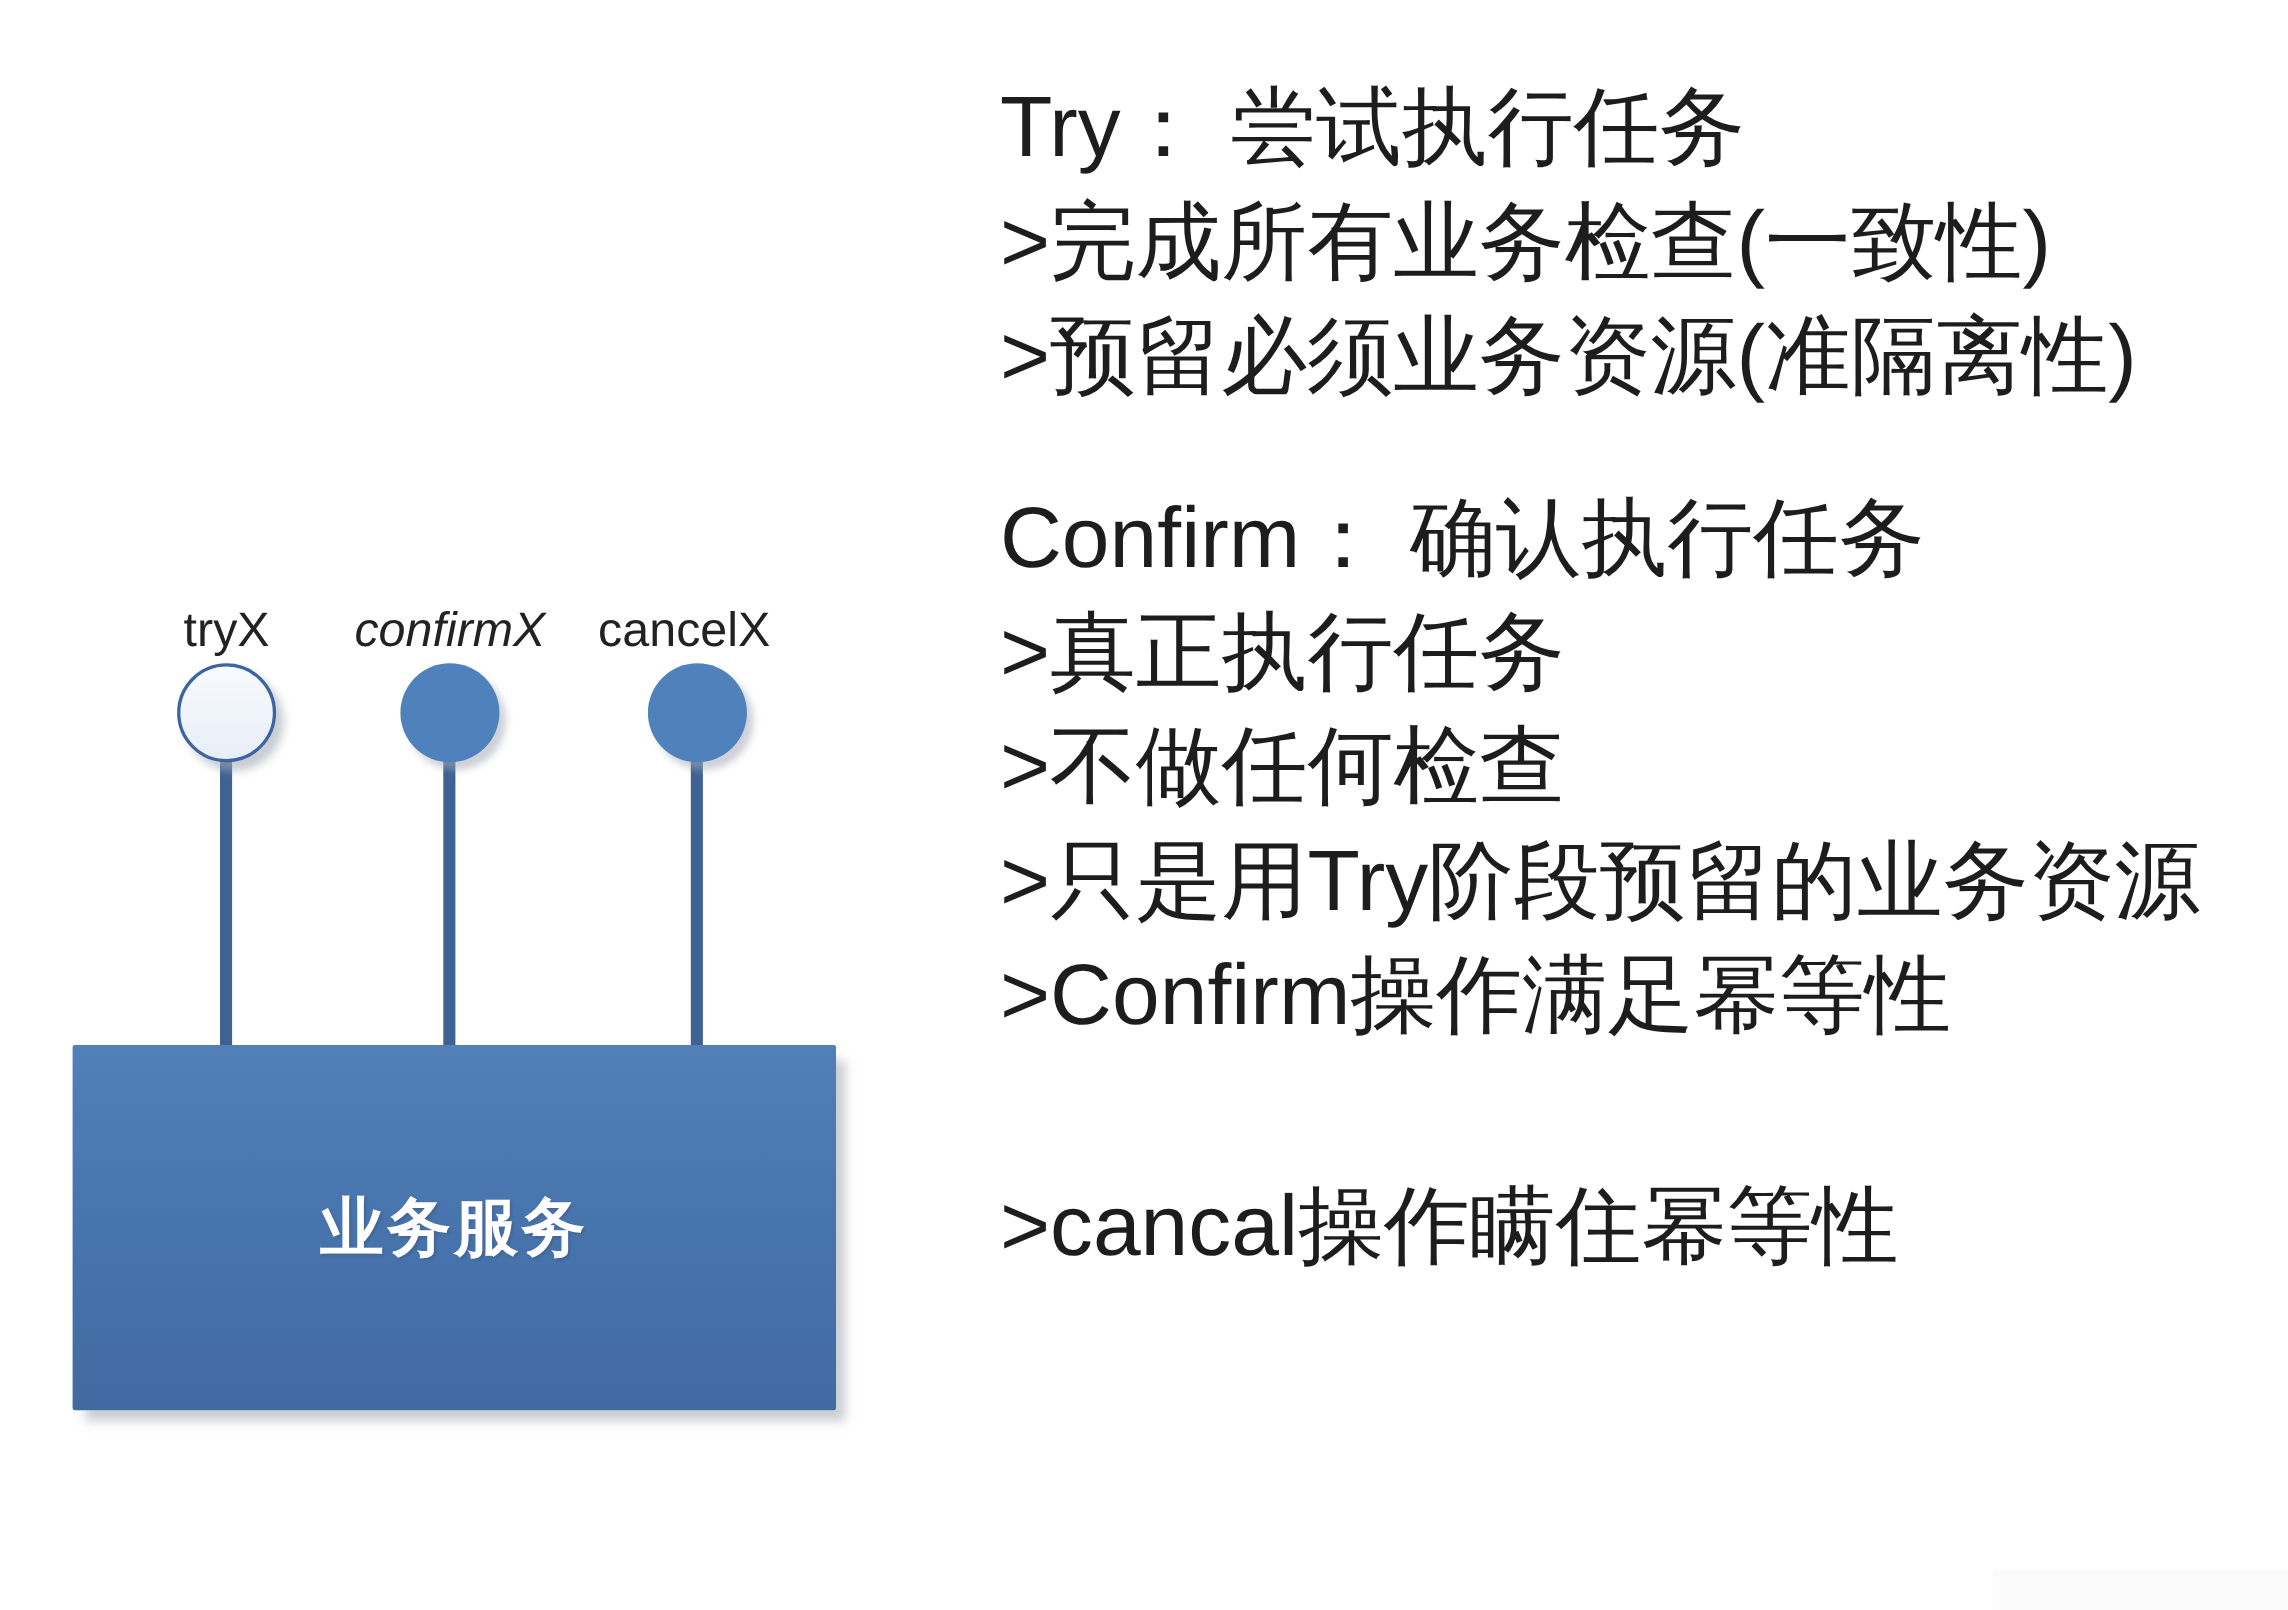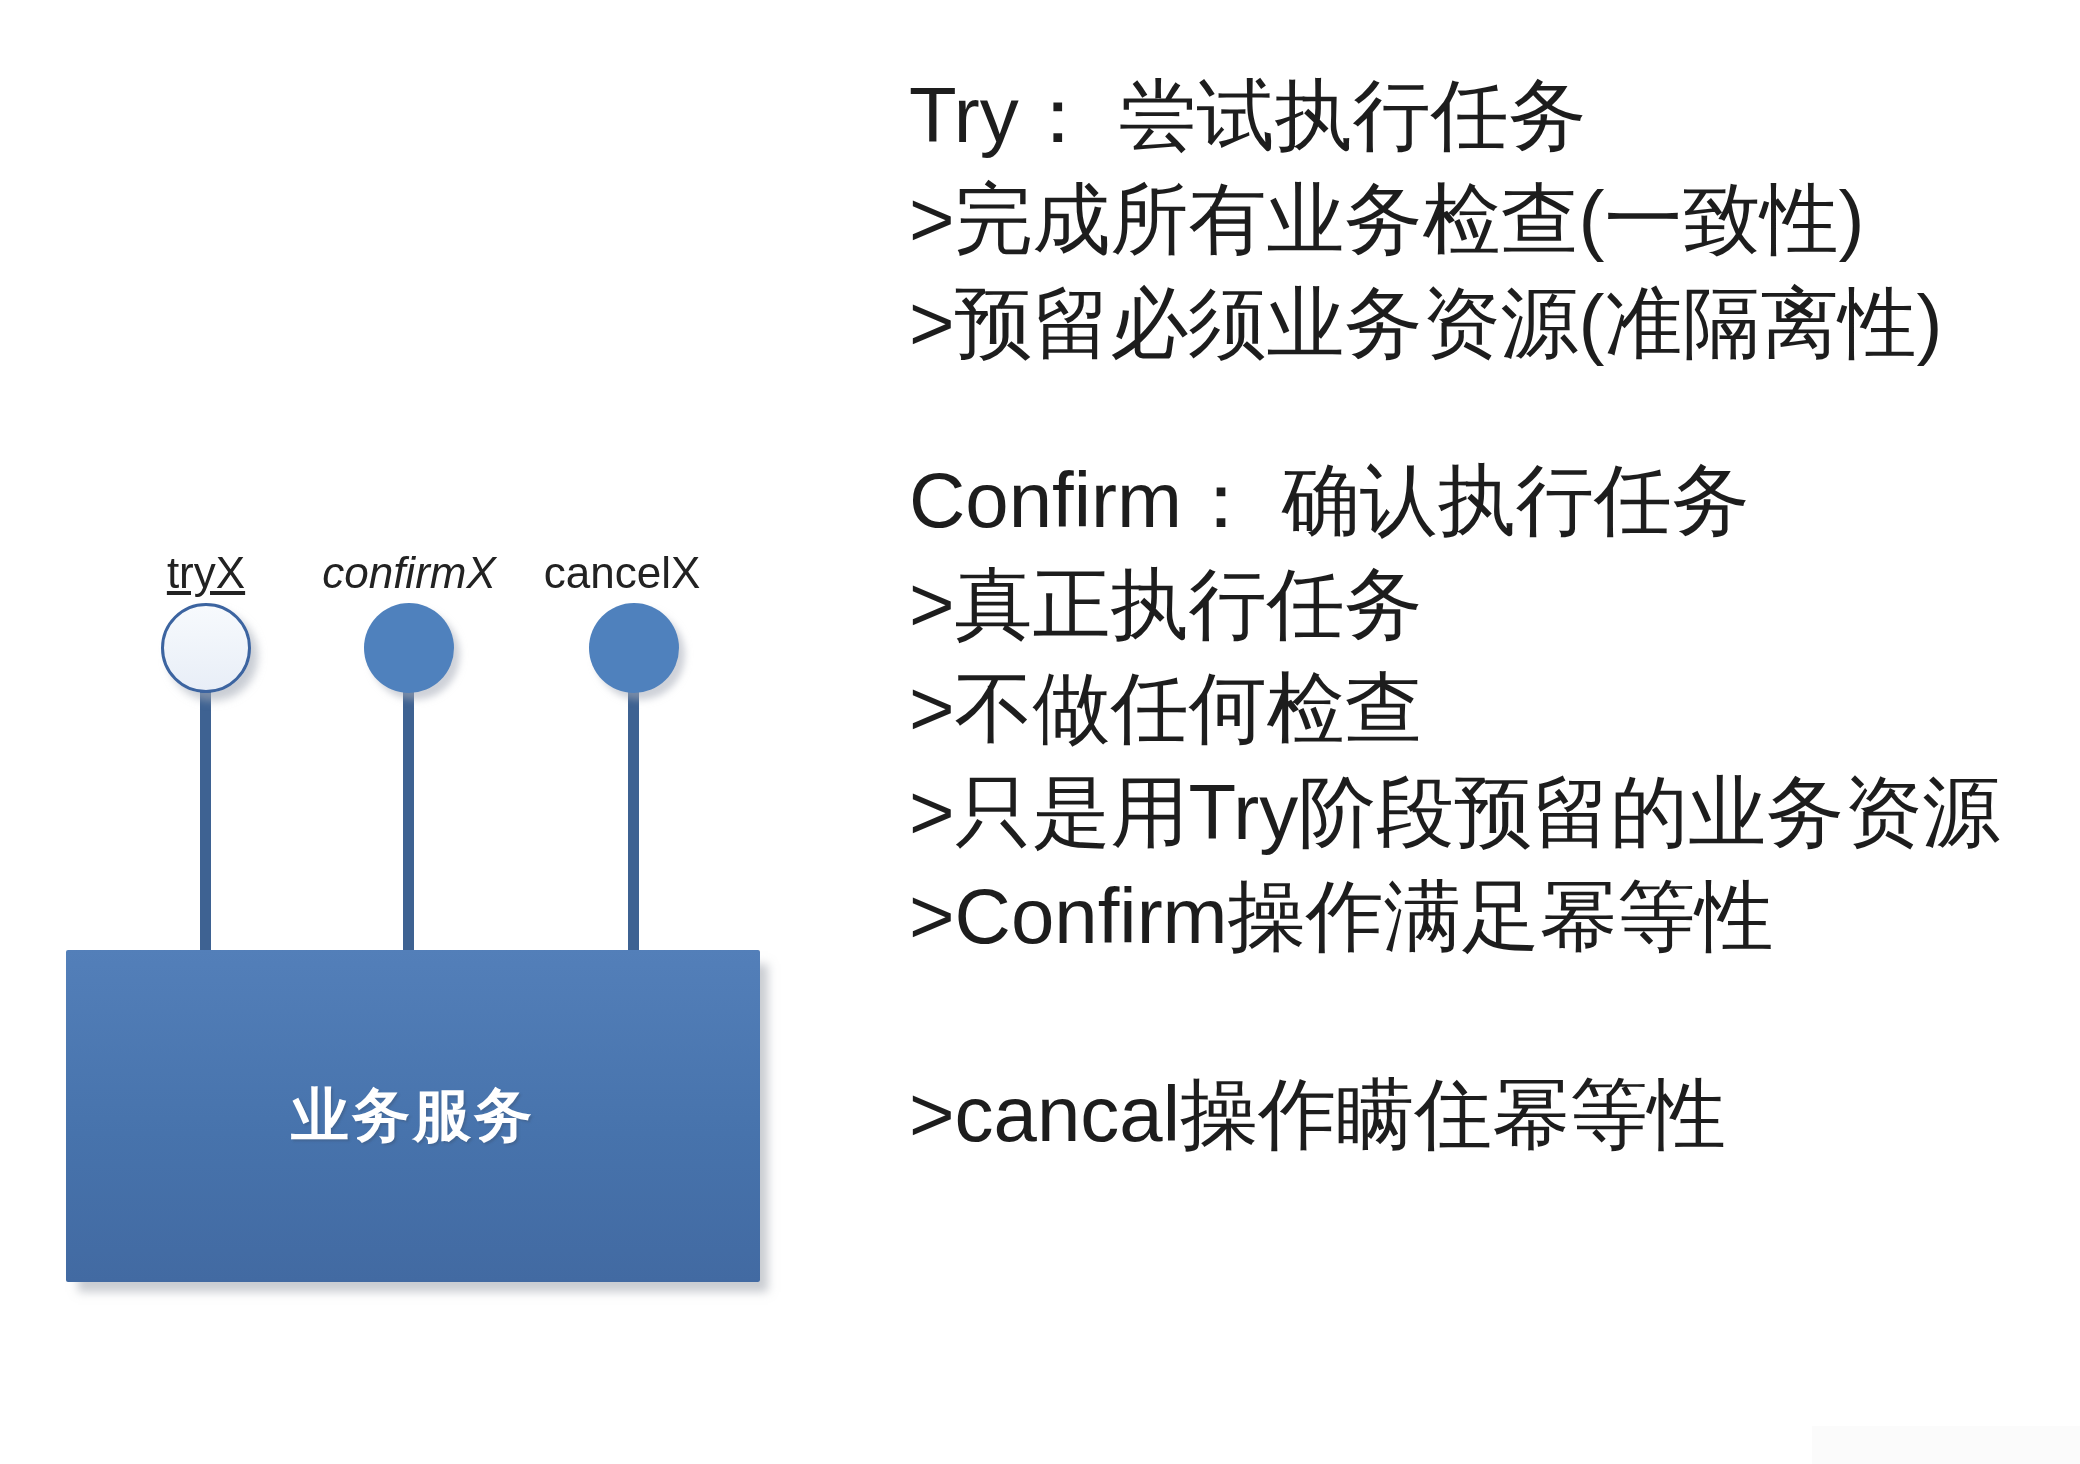--- a/index.html
+++ b/index.html
@@ -80,41 +80,41 @@
   .notes-block {
     position: absolute;
     left: 866px;
     font-size: 78px;
     line-height: 104px;
     color: #1d1d1d;
     white-space: nowrap;
     margin-left: 43px;
   }
   .notes-try     { top: 63px; }
-  .notes-confirm { top: 448px; }
+  .notes-confirm { top: 436px; }
   .notes-cancel  { top: 1062px; }
 
   
   .corner-artifact {
     position: absolute;
     left: 1812px;
     top: 1426px;
     width: 268px;
     height: 38px;
     background: #fbfbfb;
   }
 </style>
 </head>
 <body>
 
 <div class="canvas">
 
   <div>
 
-    <div class="lollipop-label" style="left:96px;text-decoration:underline;">tryX</div>
+    <div class="lollipop-label" style="left:96px;">tryX</div>
     <div class="lollipop-circle circle-hollow" style="left:161px;"></div>
     <div class="lollipop-stem" style="left:200px;"></div>
 
     <div class="lollipop-label" style="left:299px;font-style:italic;">confirmX</div>
     <div class="lollipop-circle circle-filled" style="left:364px;"></div>
     <div class="lollipop-stem" style="left:403px;"></div>
 
     <div class="lollipop-label" style="left:512px;">cancelX</div>
     <div class="lollipop-circle circle-filled" style="left:589px;"></div>
     <div class="lollipop-stem" style="left:628px;"></div>

